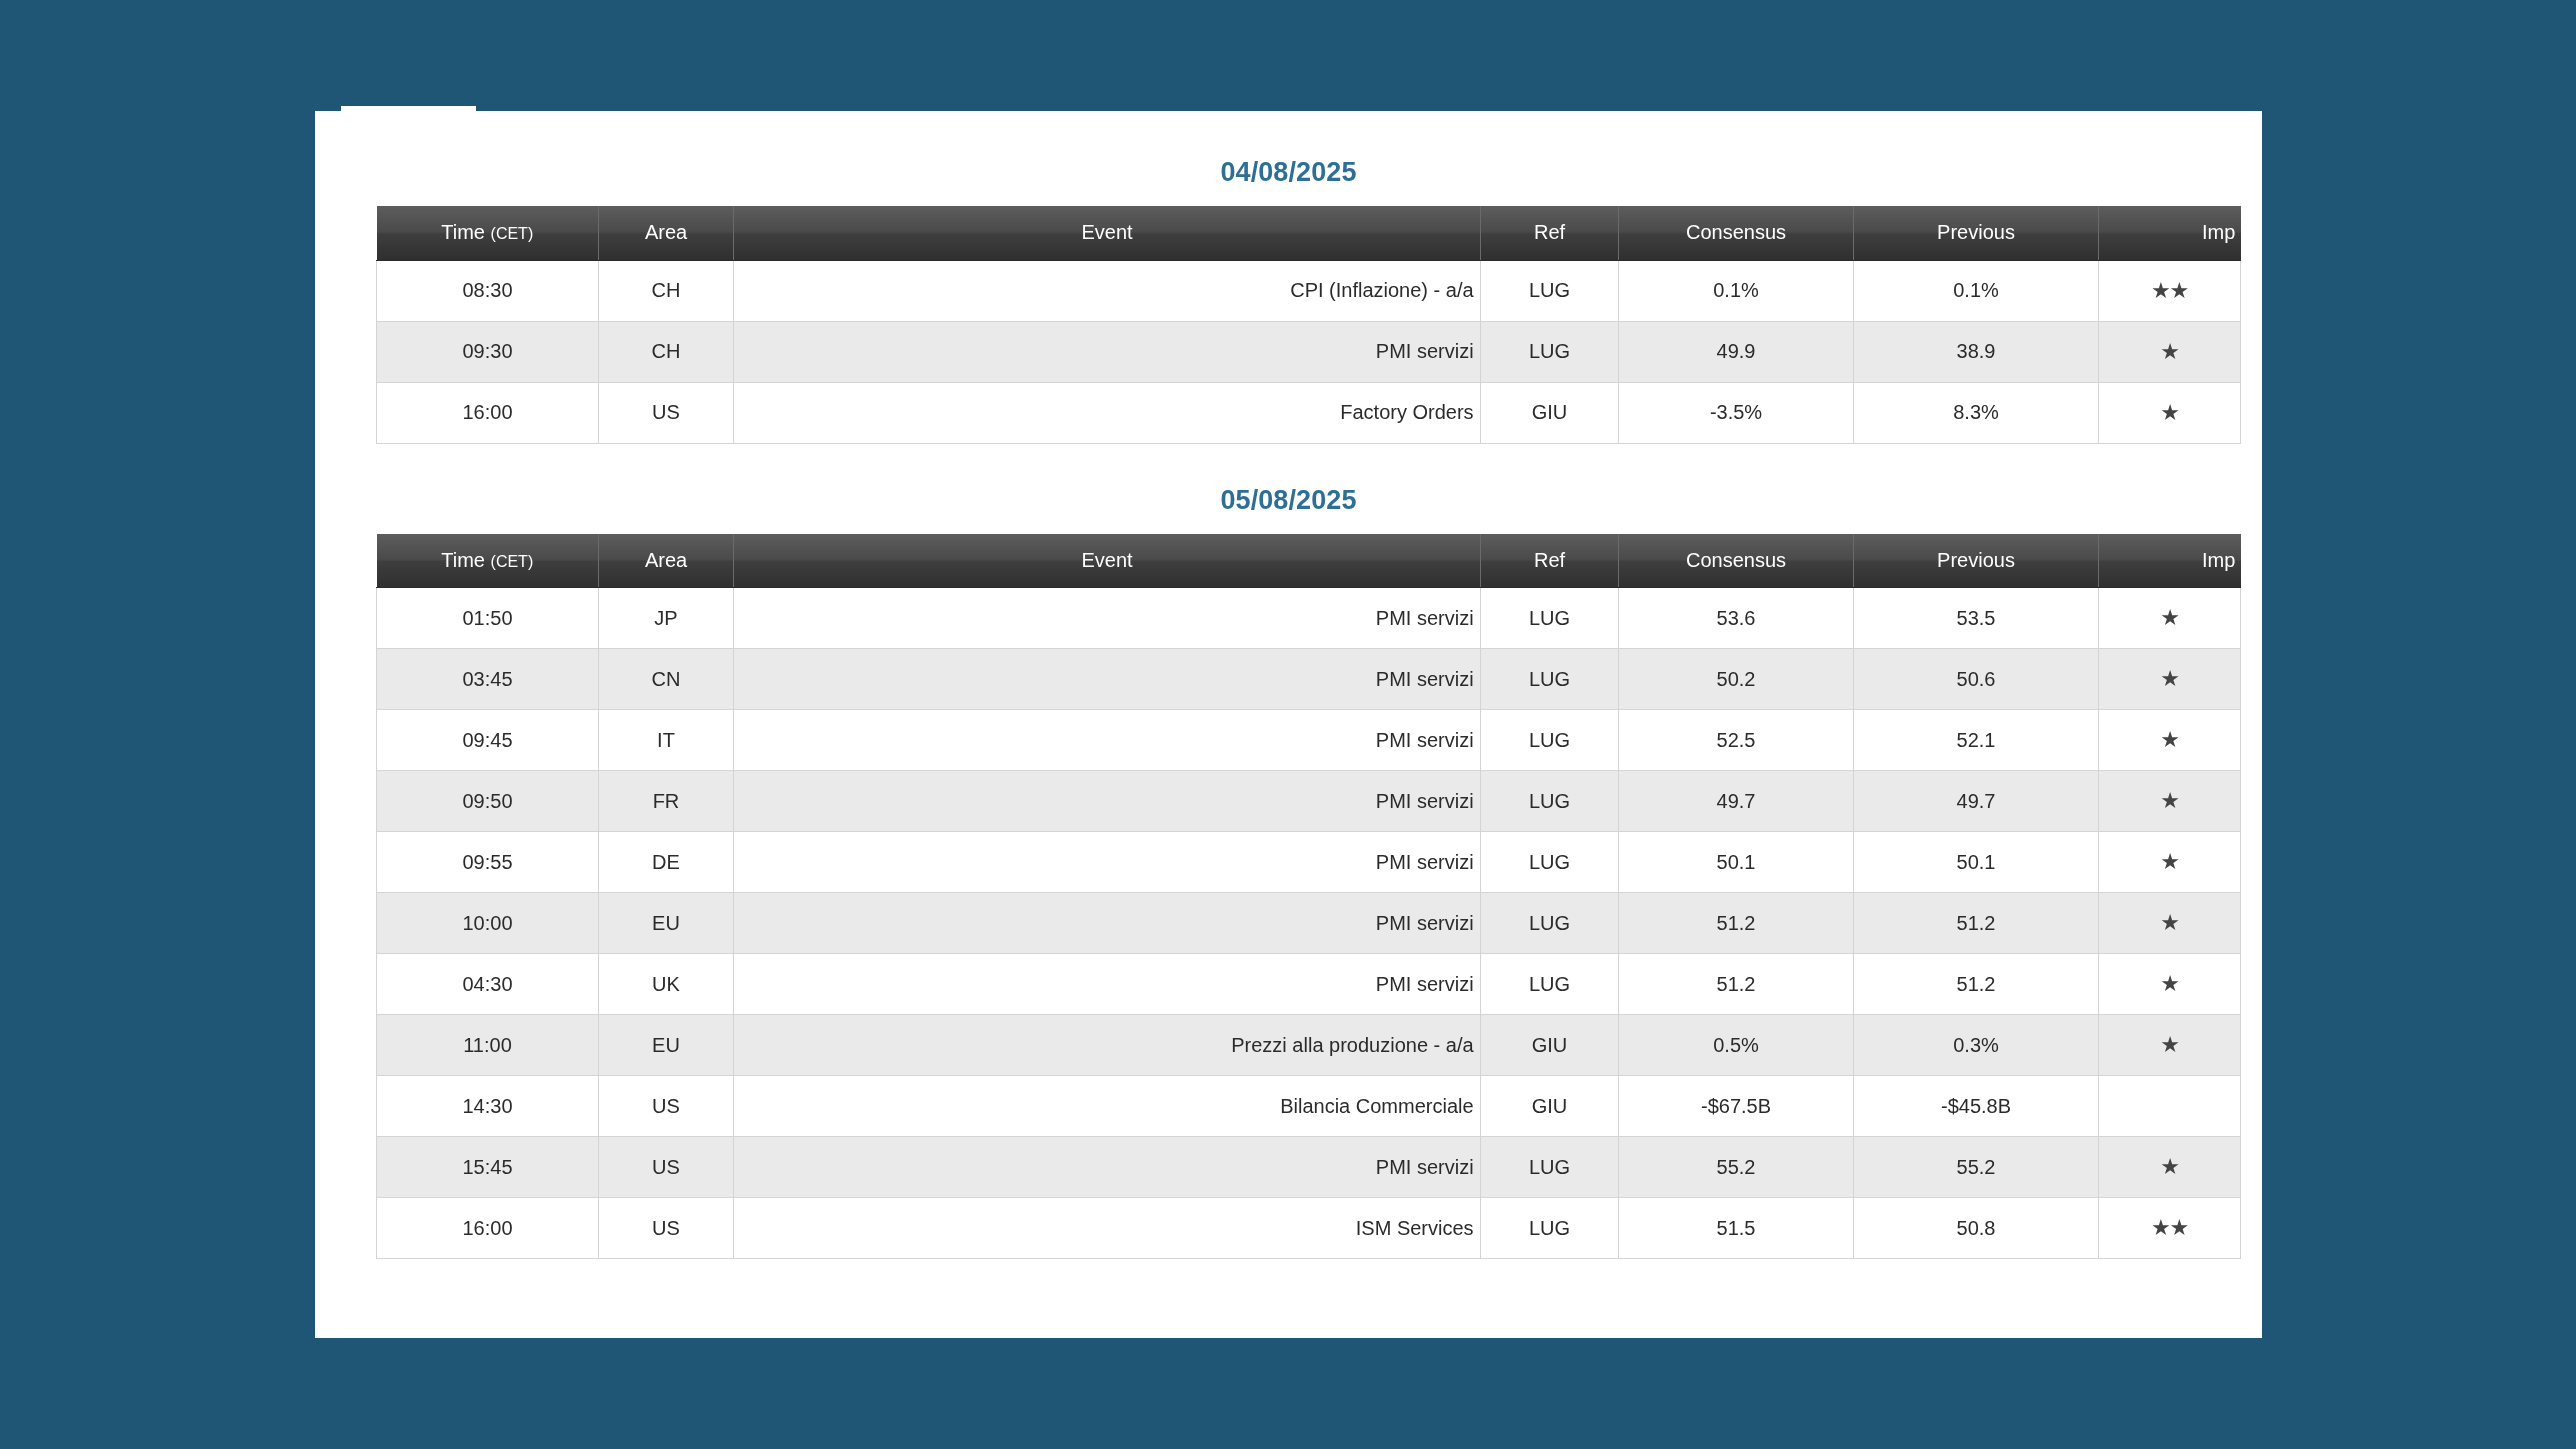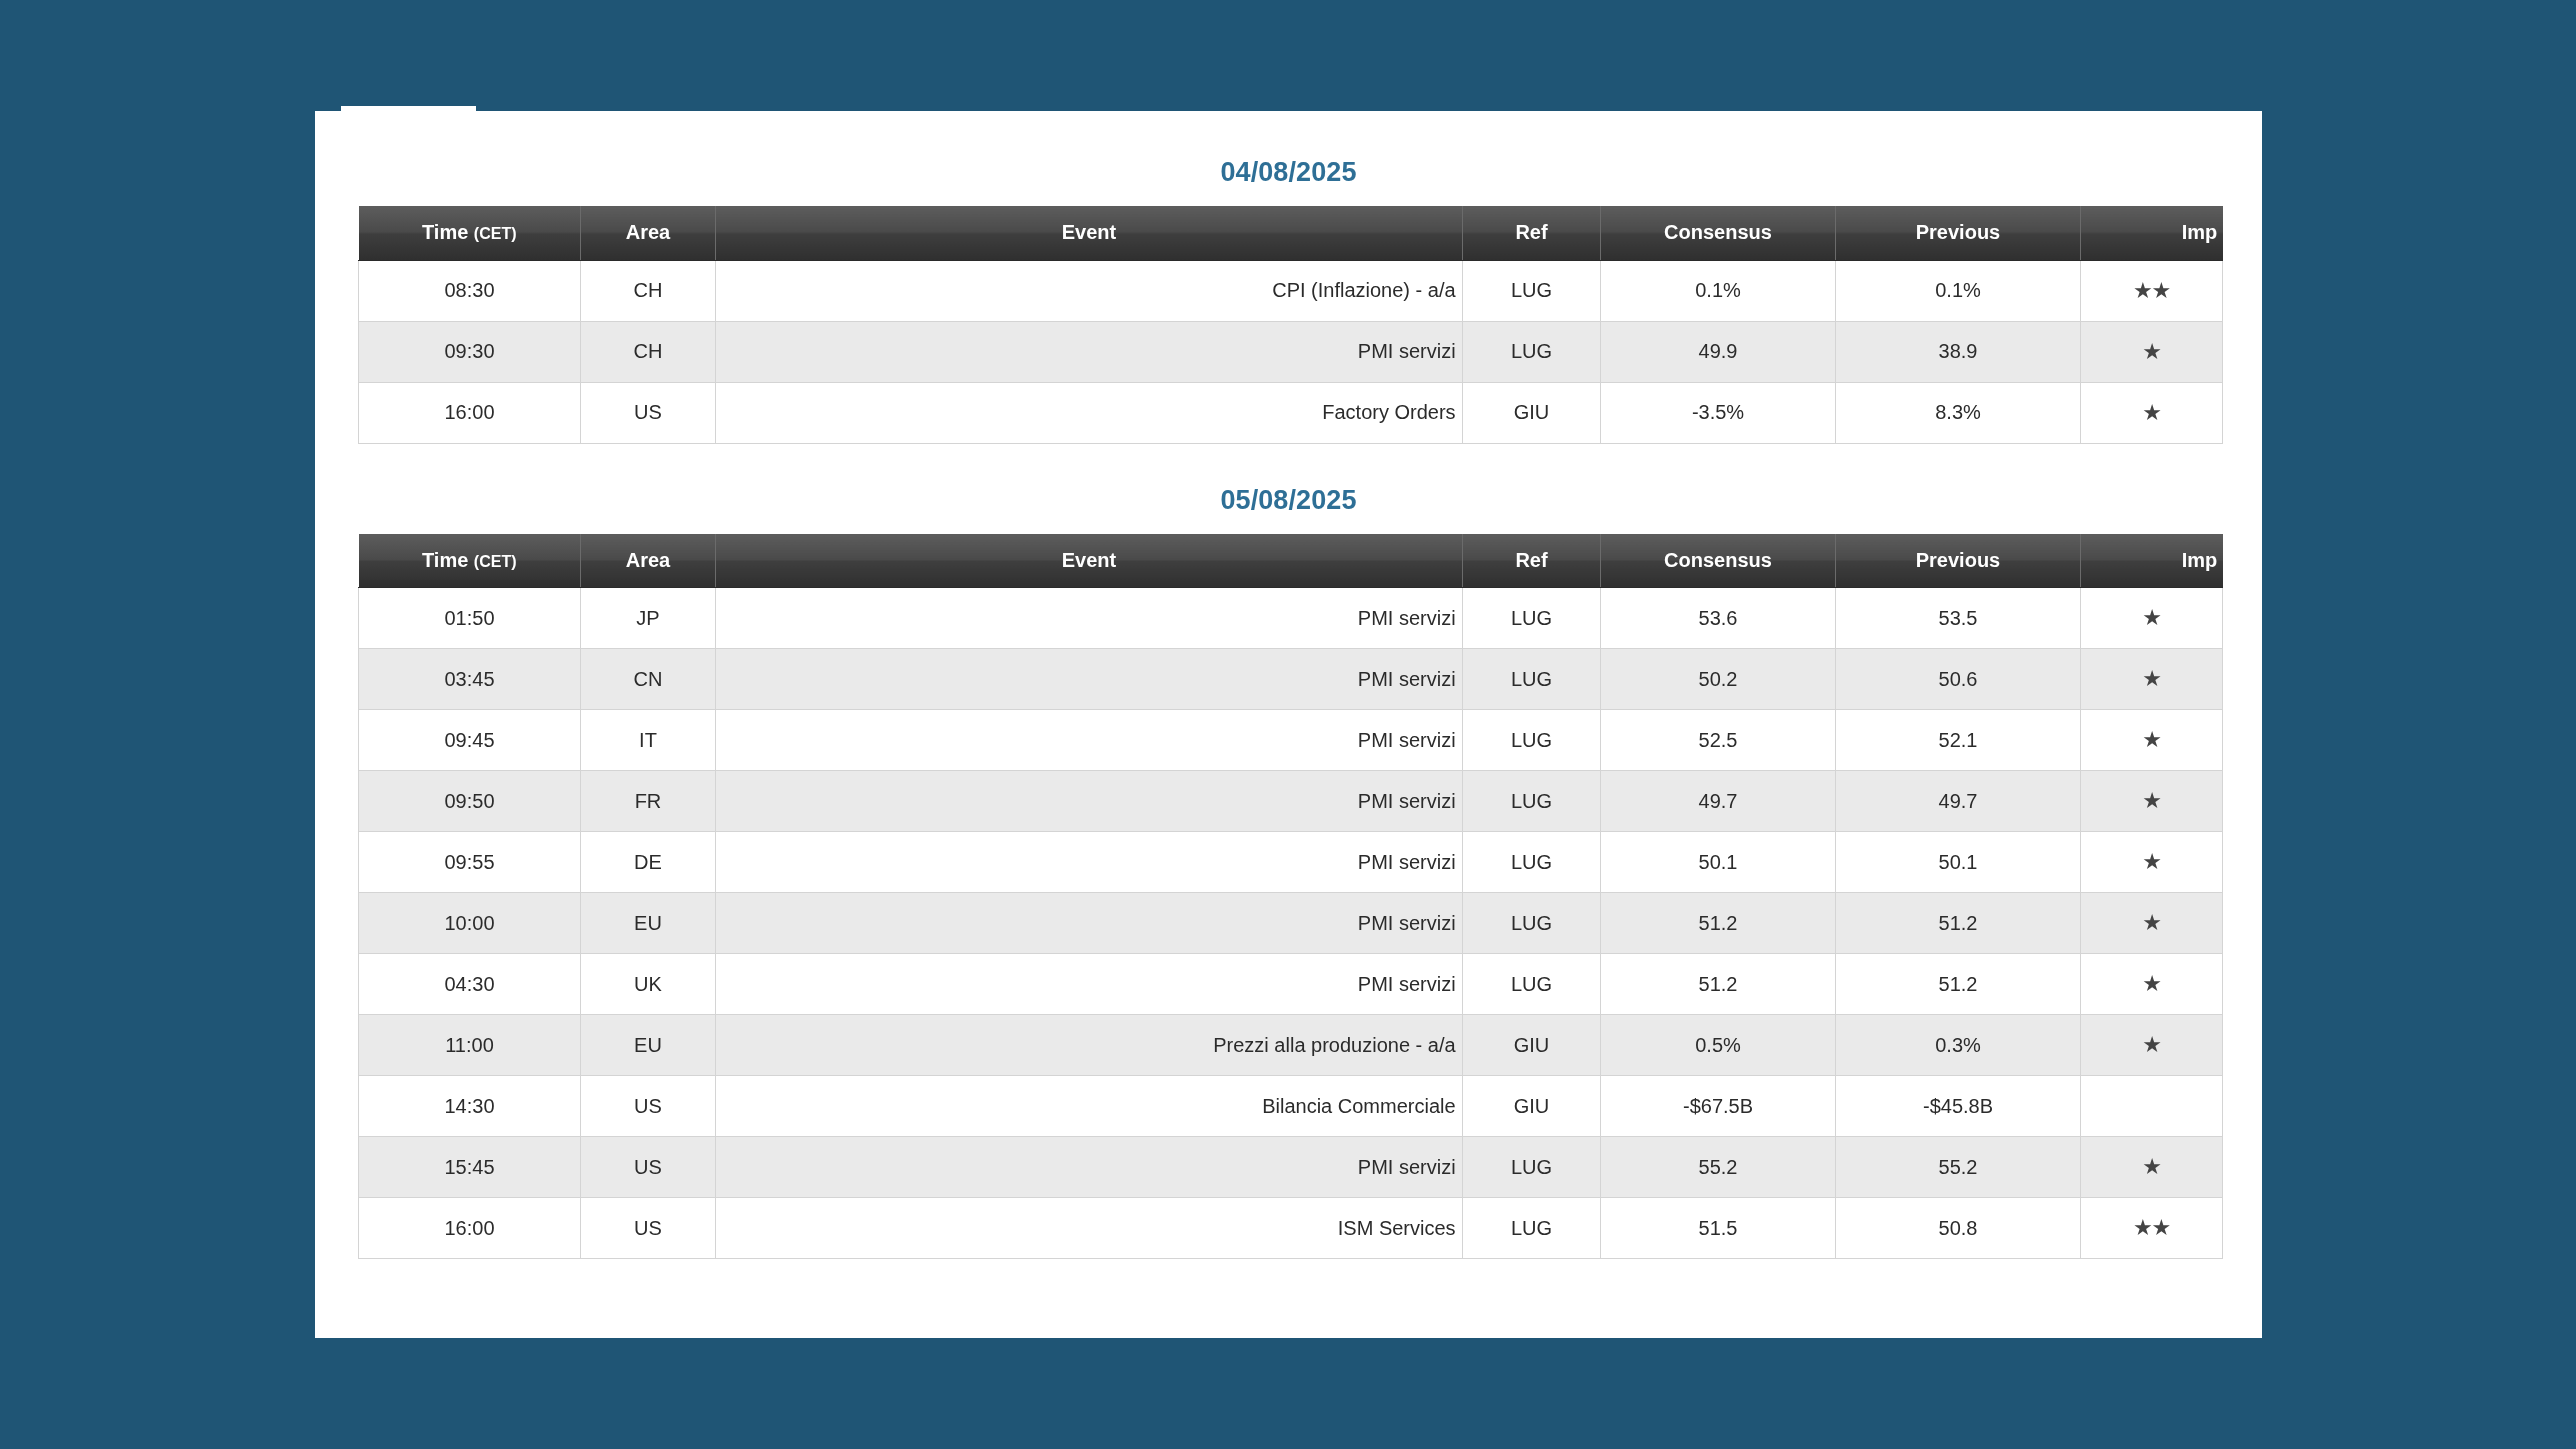--- a/index.html
+++ b/index.html
@@ -13,42 +13,42 @@
   }
   .page {
     position: absolute;
     left: 315px;
     top: 111px;
     width: 1947px;
     height: 1227px;
     background: #ffffff;
   }
   .inner {
-    padding: 0 43px;
+    padding: 0 61px;
   }
   .date-heading {
     text-align: center;
     color: #2e6f96;
     font-size: 27px;
     font-weight: bold;
     letter-spacing: 0.1px;
   }
   .block-1 .date-heading { padding-top: 46px; }
   .block-2 .date-heading { padding-top: 41px; }
   table {
     width: 1864px;
     margin: 18px auto 0 auto;
     border-collapse: collapse;
     table-layout: fixed;
   }
   thead th {
     background: linear-gradient(to bottom, #5d5d5d 0%, #4a4a4a 48%, #3e3e3e 52%, #2f2f2f 100%);
     color: #ffffff;
     font-size: 20px;
-    font-weight: bold;
+    font-weight: normal;
     height: 54px;
     text-align: center;
     border-right: 0.6px solid #6b6b6b;
     border-bottom: 0.6px solid #2a2a2a;
     padding: 0 5.2px;
   }
   thead th:last-child { border-right: none; text-align: right; }
   tbody td {
     height: 61px;
     font-size: 20px;

